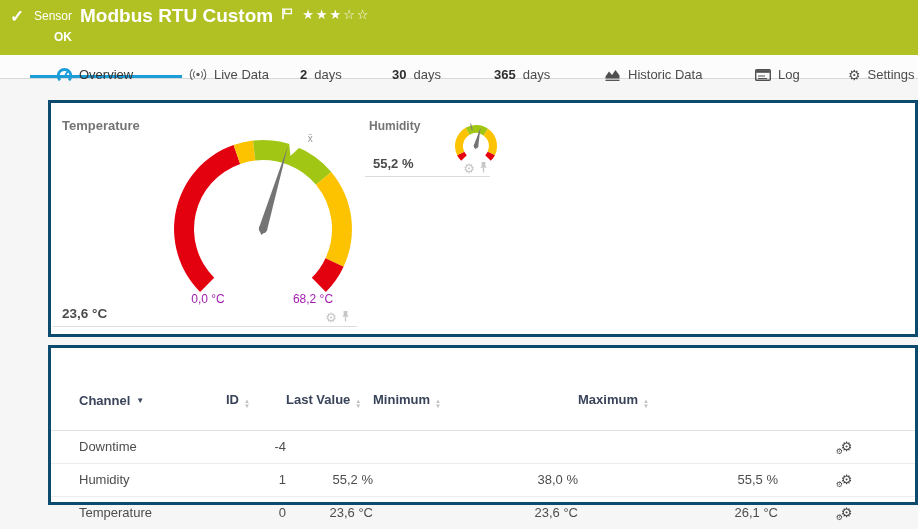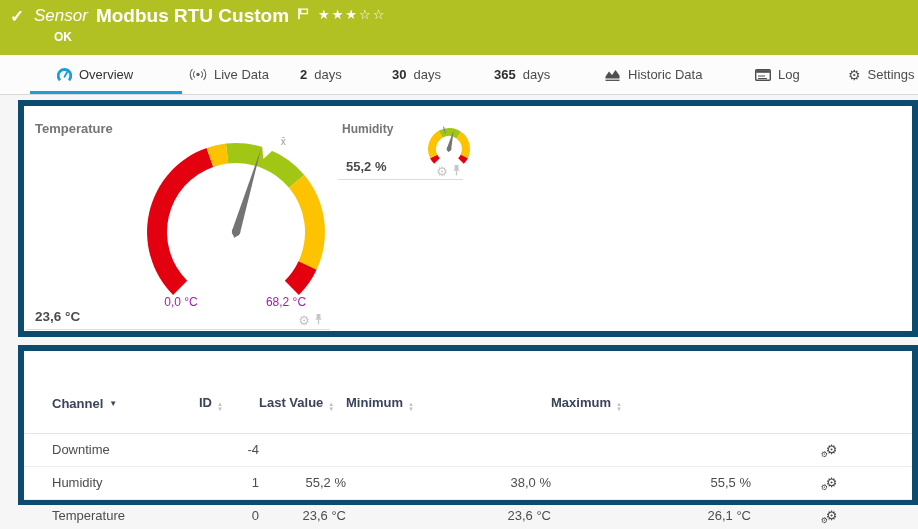--- a/index.html
+++ b/index.html
@@ -3,36 +3,36 @@
 <meta charset="utf-8">
 <style>
   * { margin:0; padding:0; box-sizing:border-box; }
   html,body { width:918px; height:529px; overflow:hidden; }
   body { font-family:"Liberation Sans", sans-serif; background:#f6f6f6; position:relative; }
 
   
   header { position:absolute; top:0; left:0; right:0; height:55px; background:#b1c124; color:#fff; }
   .hdr-check { position:absolute; left:10px; top:6px; font-size:17px; font-weight:900; }
   .hdr-line1 { position:absolute; left:34px; top:5px; display:flex; align-items:center; gap:8px; white-space:nowrap; }
-  .hdr-type { font-style:italic; font-size:17px; font-weight:400; }
+  .hdr-type { font-size:12px; font-weight:400; }
   .hdr-title { font-size:19px; font-weight:700; }
   .hdr-flag { display:inline-flex; margin-top:-6px; }
   .hdr-stars { font-size:13px; letter-spacing:2px; margin-top:-4px; cursor:pointer; }
   .hdr-status { position:absolute; left:54px; top:30px; font-size:12px; font-weight:700; }
 
   
-  nav { position:absolute; top:55px; left:0; right:0; height:40px; background:#fcfcfc; border-bottom:1px solid #d8d8d8; }
+  nav { position:absolute; top:55px; left:0; right:0; height:24px; background:#fcfcfc; border-bottom:1px solid #d8d8d8; }
   .tab { position:absolute; top:12px; display:flex; align-items:center; gap:7px; font-size:13px; color:#4c4c4c; cursor:pointer; white-space:nowrap; }
   .tab b { font-weight:700; color:#2e2e2e; }
   .tab.active { color:#333; }
   .tab .glyph { font-size:14px; color:#4f4f4f; line-height:1; }
   .tab-underline { position:absolute; left:30px; bottom:0; width:152px; height:3px; background:#1c9dd8; }
 
   
-  .card { position:absolute; left:18px; right:0; background:#fff; border:6px solid #0c4a6e; }
+  .card { position:absolute; left:48px; right:0; background:#fff; border:3px solid #0c4a6e; }
   .card-gauges { top:100px; height:237px; }
   .card-table  { top:345px; height:160px; }
 
   
   .gpanel { position:absolute; border-bottom:1px solid #dcdcdc; }
   .gpanel-temp { left:2px; top:7px; width:304px; height:217px; }
   .gpanel-hum  { left:314px; top:12px; width:125px; height:62px; }
   .glabel { position:absolute; font-size:13px; font-weight:700; color:#757575; }
   .gpanel-temp .glabel { left:9px; top:8px; }
   .gpanel-hum  .glabel { left:4px; top:4px; font-size:12px; }

